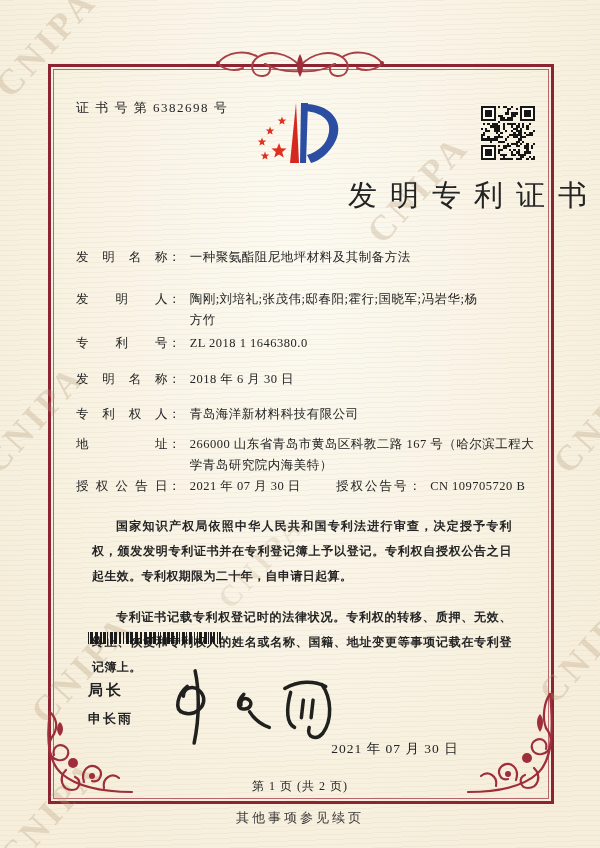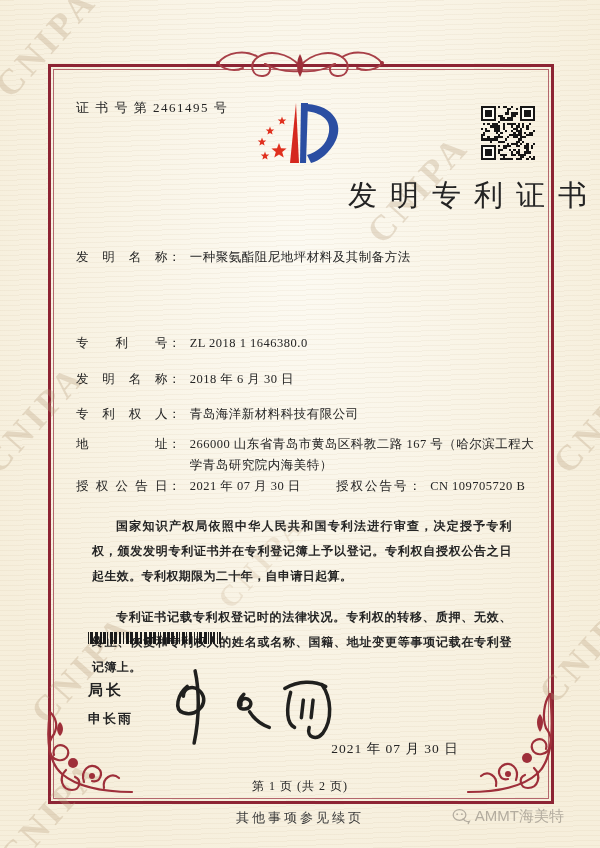--- a/index.html
+++ b/index.html
@@ -95,21 +95,21 @@
       <path d="M26,80 C18,88 22,100 32,100 C40,100 42,90 35,87"></path>
       <path d="M44,92 C40,80 50,72 58,78 C64,83 60,93 52,91"></path>
       <path d="M64,98 C62,88 72,82 79,88"></path>
       <path d="M10,6 C16,14 18,30 14,40"></path>
     </g>
     <circle cx="33" cy="70" r="5" fill="#9e2f3a"></circle>
     <circle cx="52" cy="86" r="3" fill="#9e2f3a"></circle>
     <path d="M20,26 C24,30 24,38 20,44 C16,38 16,30 20,26 Z" fill="#9e2f3a"></path>
   </svg>
 
-  <div class="cert-no">证 书 号 第 2461495 号</div>
+  <div class="cert-no">证 书 号 第 6382698 号</div>
 
   <div class="qr">
     <svg viewBox="0 0 25 25" width="54" height="54" shape-rendering="crispEdges">
         <rect x="8" y="0" width="1" height="1" fill="#161616"></rect>
         <rect x="10" y="0" width="1" height="1" fill="#161616"></rect>
         <rect x="11" y="0" width="1" height="1" fill="#161616"></rect>
         <rect x="14" y="0" width="1" height="1" fill="#161616"></rect>
         <rect x="12" y="1" width="1" height="1" fill="#161616"></rect>
         <rect x="13" y="1" width="1" height="1" fill="#161616"></rect>
         <rect x="16" y="1" width="1" height="1" fill="#161616"></rect>
@@ -316,20 +316,24 @@
         <polygon points="24.0,44.0 26.0,49.3 31.6,49.5 27.2,53.0 28.7,58.5 24.0,55.4 19.3,58.5 20.8,53.0 16.4,49.5 22.0,49.3 "></polygon>
       </g>
   </svg>
 
   <div class="title">发明专利证书</div>
 
   <div class="row" style="top:247px">
     <span class="flabel">发明名称</span><span class="colon">：</span>
     <span class="fvalue">一种聚氨酯阻尼地坪材料及其制备方法</span>
   </div>
+  <div class="row" style="top:289px">
+    <span class="flabel">发明人</span><span class="colon">：</span>
+    <span class="fvalue" style="width:292px">陶刚;刘培礼;张茂伟;邸春阳;霍行;国晓军;冯岩华;杨方竹</span>
+  </div>
   <div class="row" style="top:333px">
     <span class="flabel">专利号</span><span class="colon">：</span>
     <span class="fvalue">ZL 2018 1 1646380.0</span>
   </div>
   <div class="row" style="top:369px">
     <span class="flabel">发明名称</span><span class="colon">：</span>
     <span class="fvalue">2018 年 6 月 30 日</span>
   </div>
   <div class="row" style="top:404px">
     <span class="flabel">专利权人</span><span class="colon">：</span>
@@ -371,25 +375,14 @@
         <path d="M157,40 L155,58"></path>
     </g>
   </svg>
 
   <div class="issue-date">2021 年 07 月 30 日</div>
 
   <div class="page-info">第 1 页 (共 2 页)</div>
 
   <div class="cont-note">其他事项参见续页</div>
 
-  <div class="brand">
-    <svg width="19" height="17" viewBox="0 0 24 21">
-      <g fill="none" stroke="#b3ac9f" stroke-width="1.6">
-        <ellipse cx="9.5" cy="8.5" rx="8" ry="6.8"></ellipse>
-        <path d="M14,13.5 C15.5,16 18.5,17.5 22,16.5 L20.5,19.5" stroke-linecap="round"></path>
-      </g>
-      <circle cx="6.5" cy="7.5" r="1.1" fill="#b3ac9f"></circle>
-      <circle cx="12.5" cy="7.5" r="1.1" fill="#b3ac9f"></circle>
-    </svg>
-    <span>AMMT海美特</span>
-  </div>
 
 </div>
 
 </body></html>

